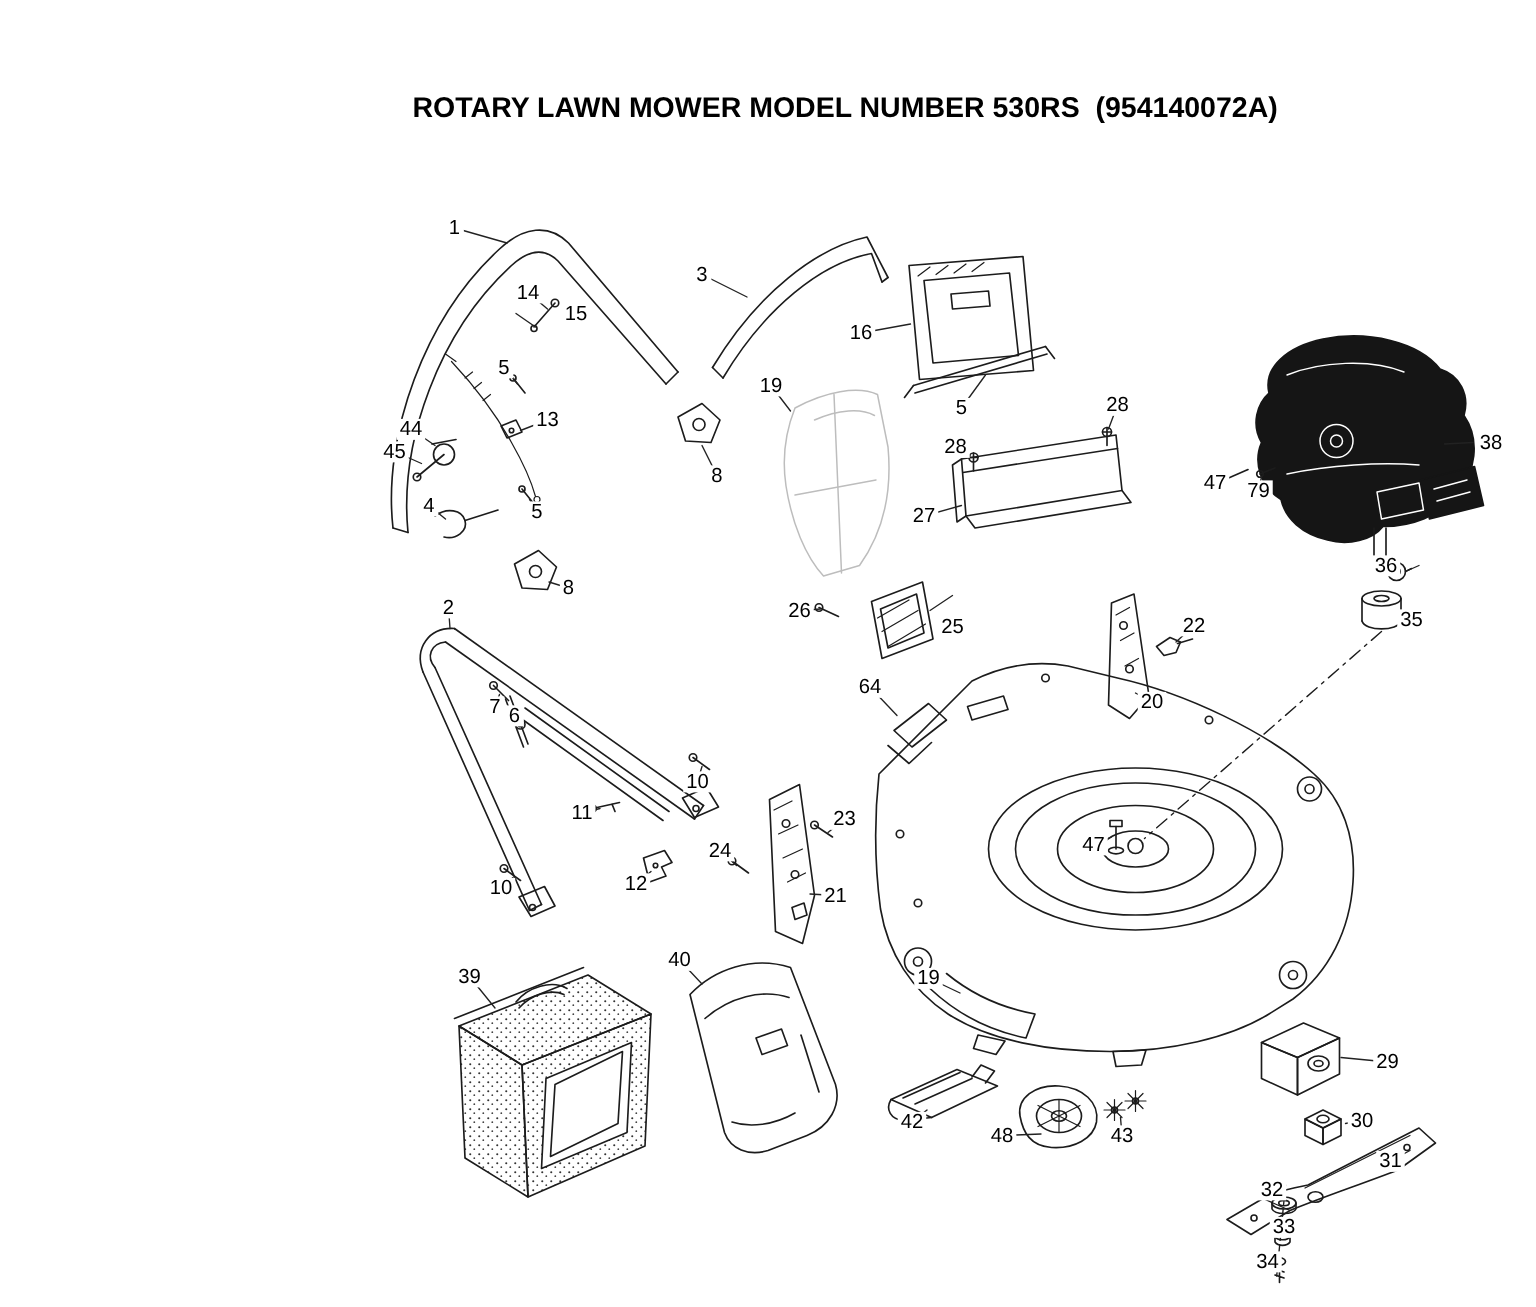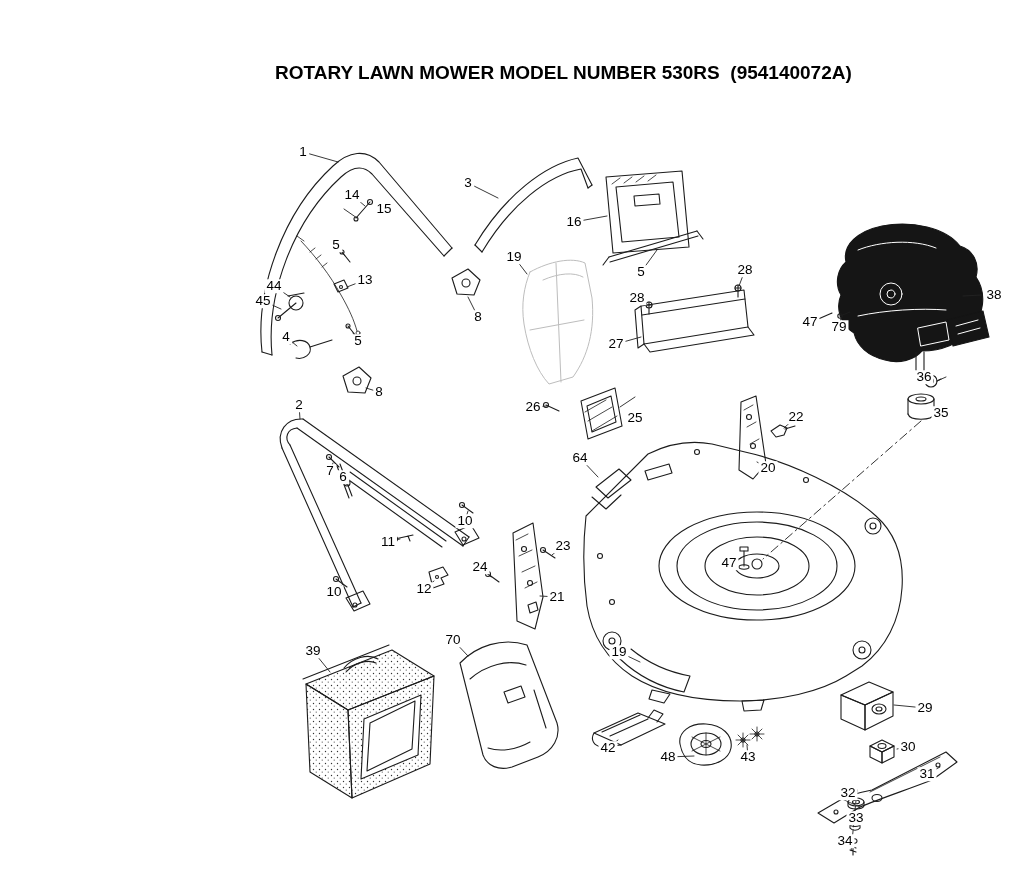--- a/index.html
+++ b/index.html
@@ -391,21 +391,21 @@
       <div class="part-label" style="left: 465px; top: 521px;">10</div>
       <div class="part-label" style="left: 388px; top: 542px;">11</div>
       <div class="part-label" style="left: 563px; top: 546px;">23</div>
       <div class="part-label" style="left: 480px; top: 567px;">24</div>
       <div class="part-label" style="left: 424px; top: 589px;">12</div>
       <div class="part-label" style="left: 557px; top: 597px;">21</div>
       <div class="part-label" style="left: 334px; top: 592px;">10</div>
       <div class="part-label" style="left: 729px; top: 563px;">47</div>
       <div class="part-label" style="left: 619px; top: 652px;">19</div>
       <div class="part-label" style="left: 313px; top: 651px;">39</div>
-      <div class="part-label" style="left: 453px; top: 640px;">70</div>
+      <div class="part-label" style="left: 453px; top: 640px;">40</div>
       <div class="part-label" style="left: 925px; top: 708px;">29</div>
       <div class="part-label" style="left: 908px; top: 747px;">30</div>
       <div class="part-label" style="left: 608px; top: 748px;">42</div>
       <div class="part-label" style="left: 668px; top: 757px;">48</div>
       <div class="part-label" style="left: 748px; top: 757px;">43</div>
       <div class="part-label" style="left: 927px; top: 774px;">31</div>
       <div class="part-label" style="left: 848px; top: 793px;">32</div>
       <div class="part-label" style="left: 856px; top: 818px;">33</div>
       <div class="part-label" style="left: 845px; top: 841px;">34</div>
     </div>

